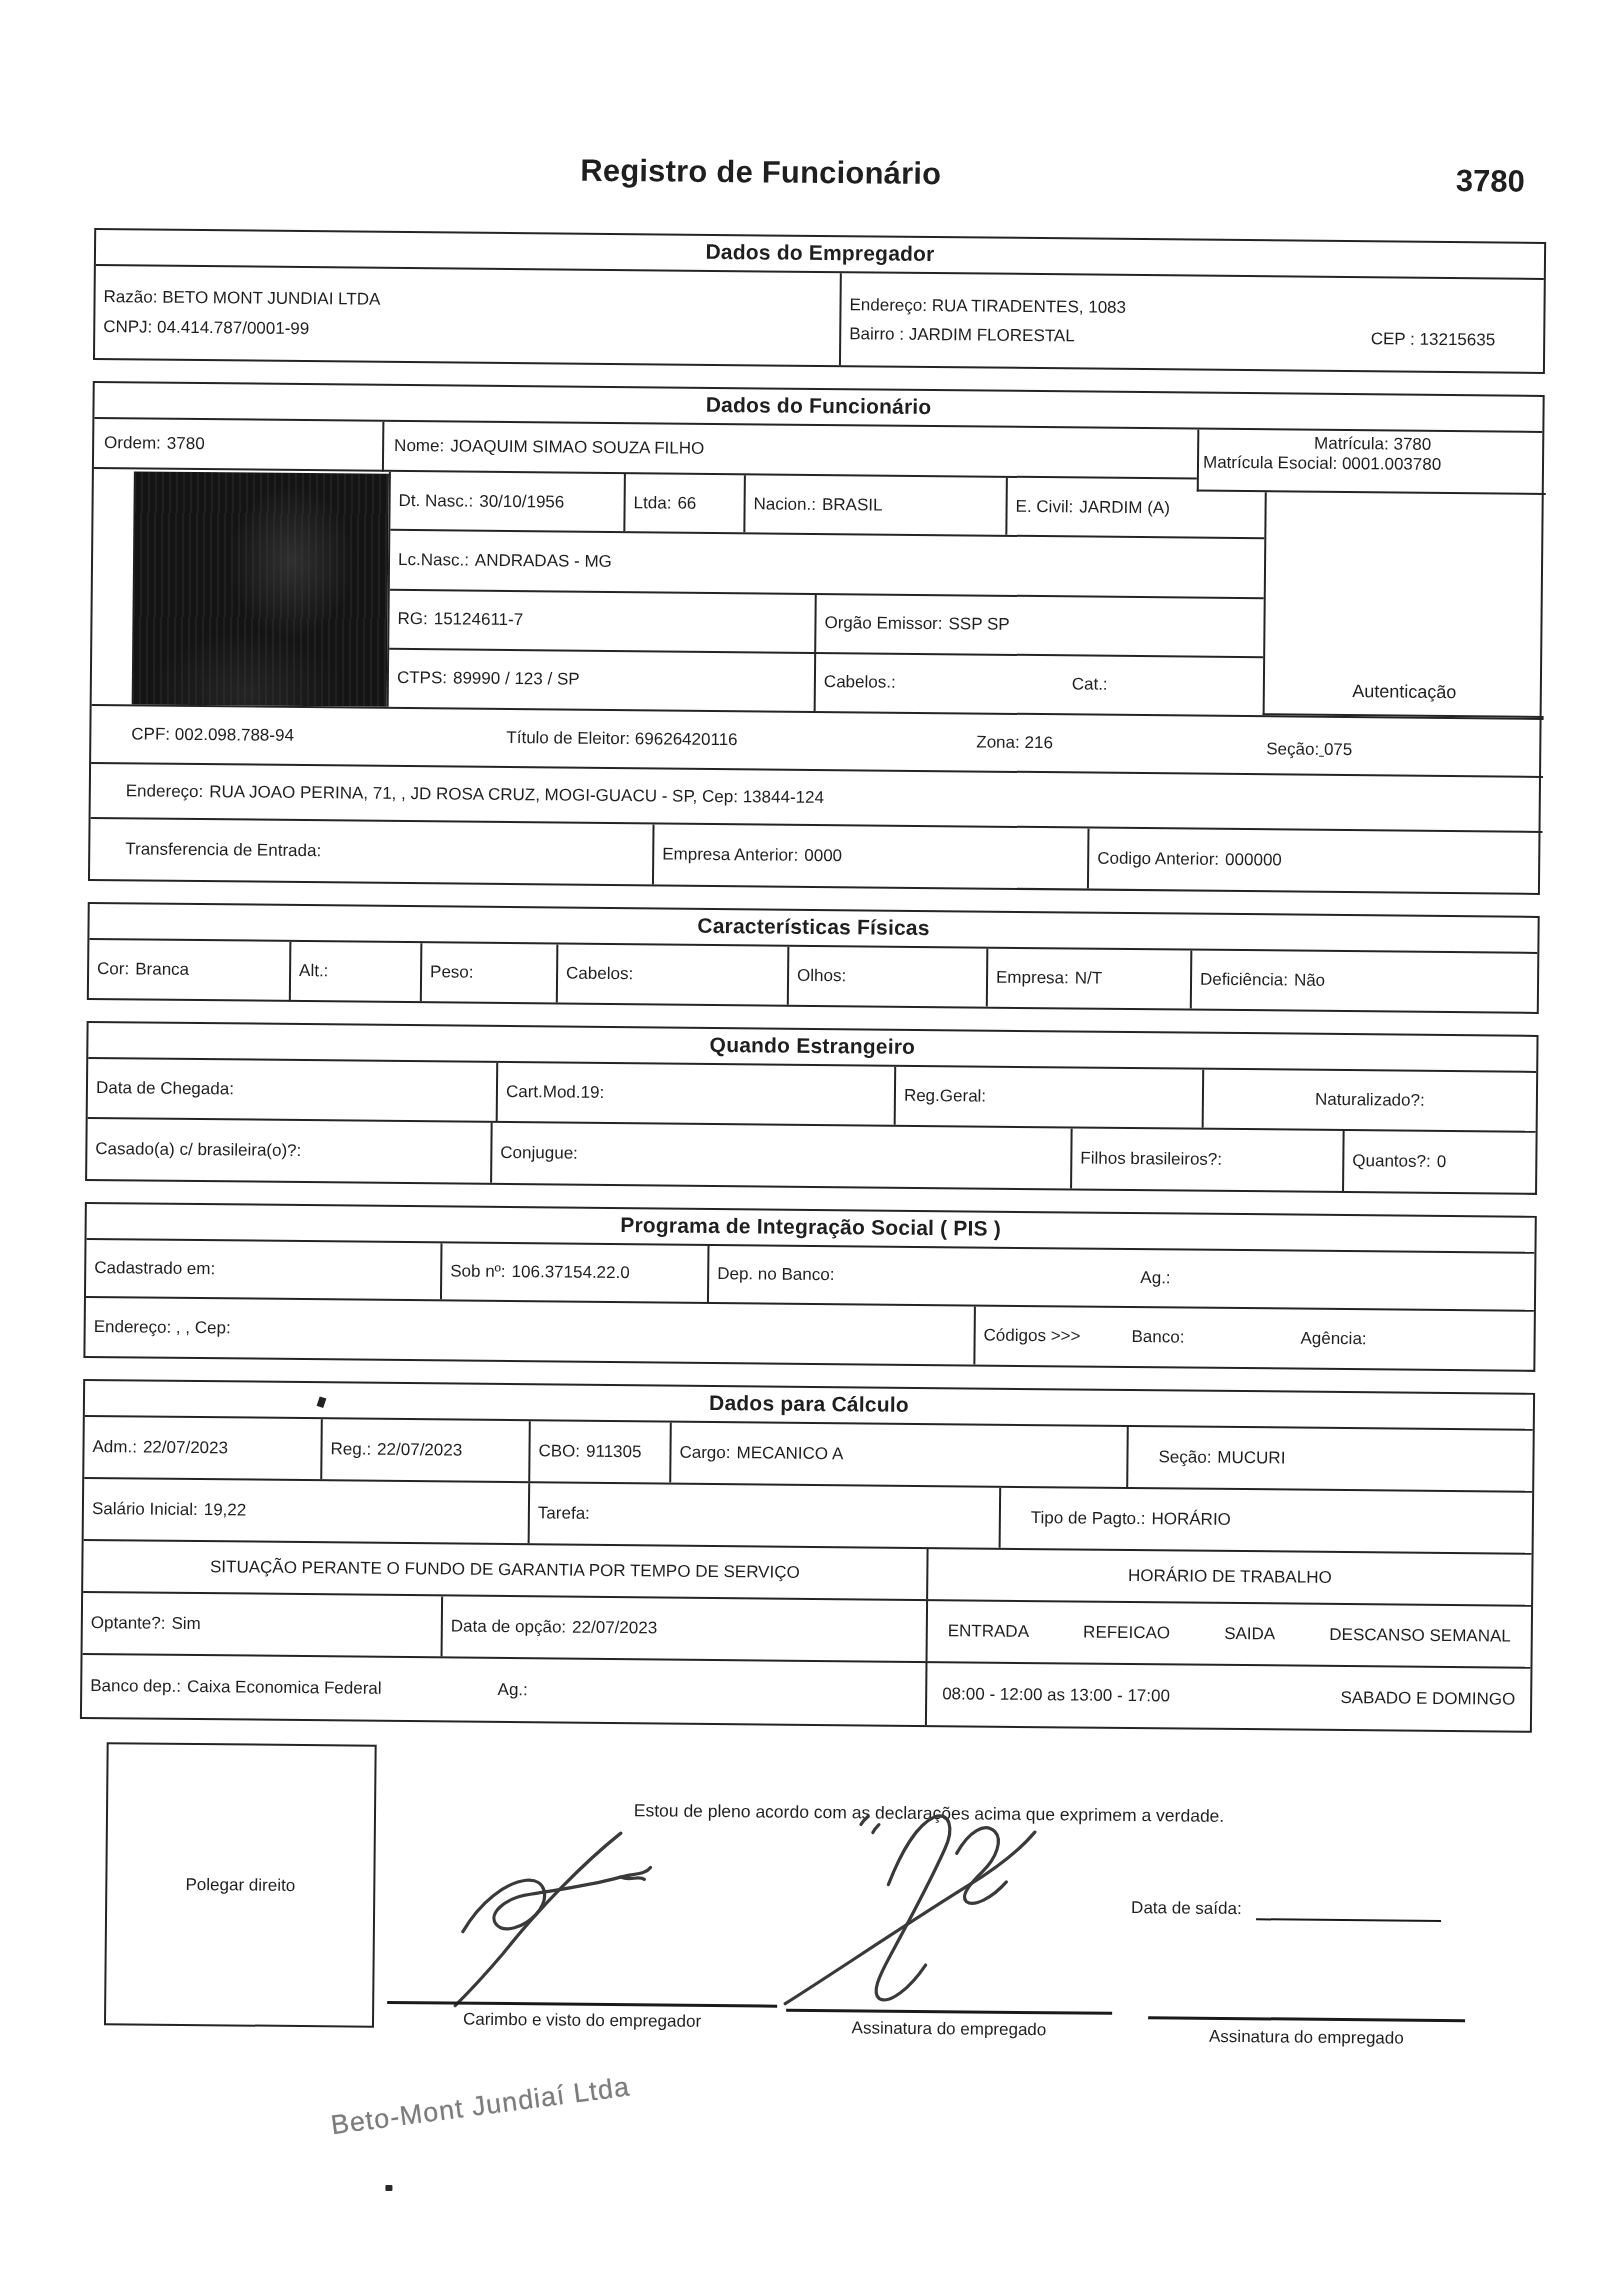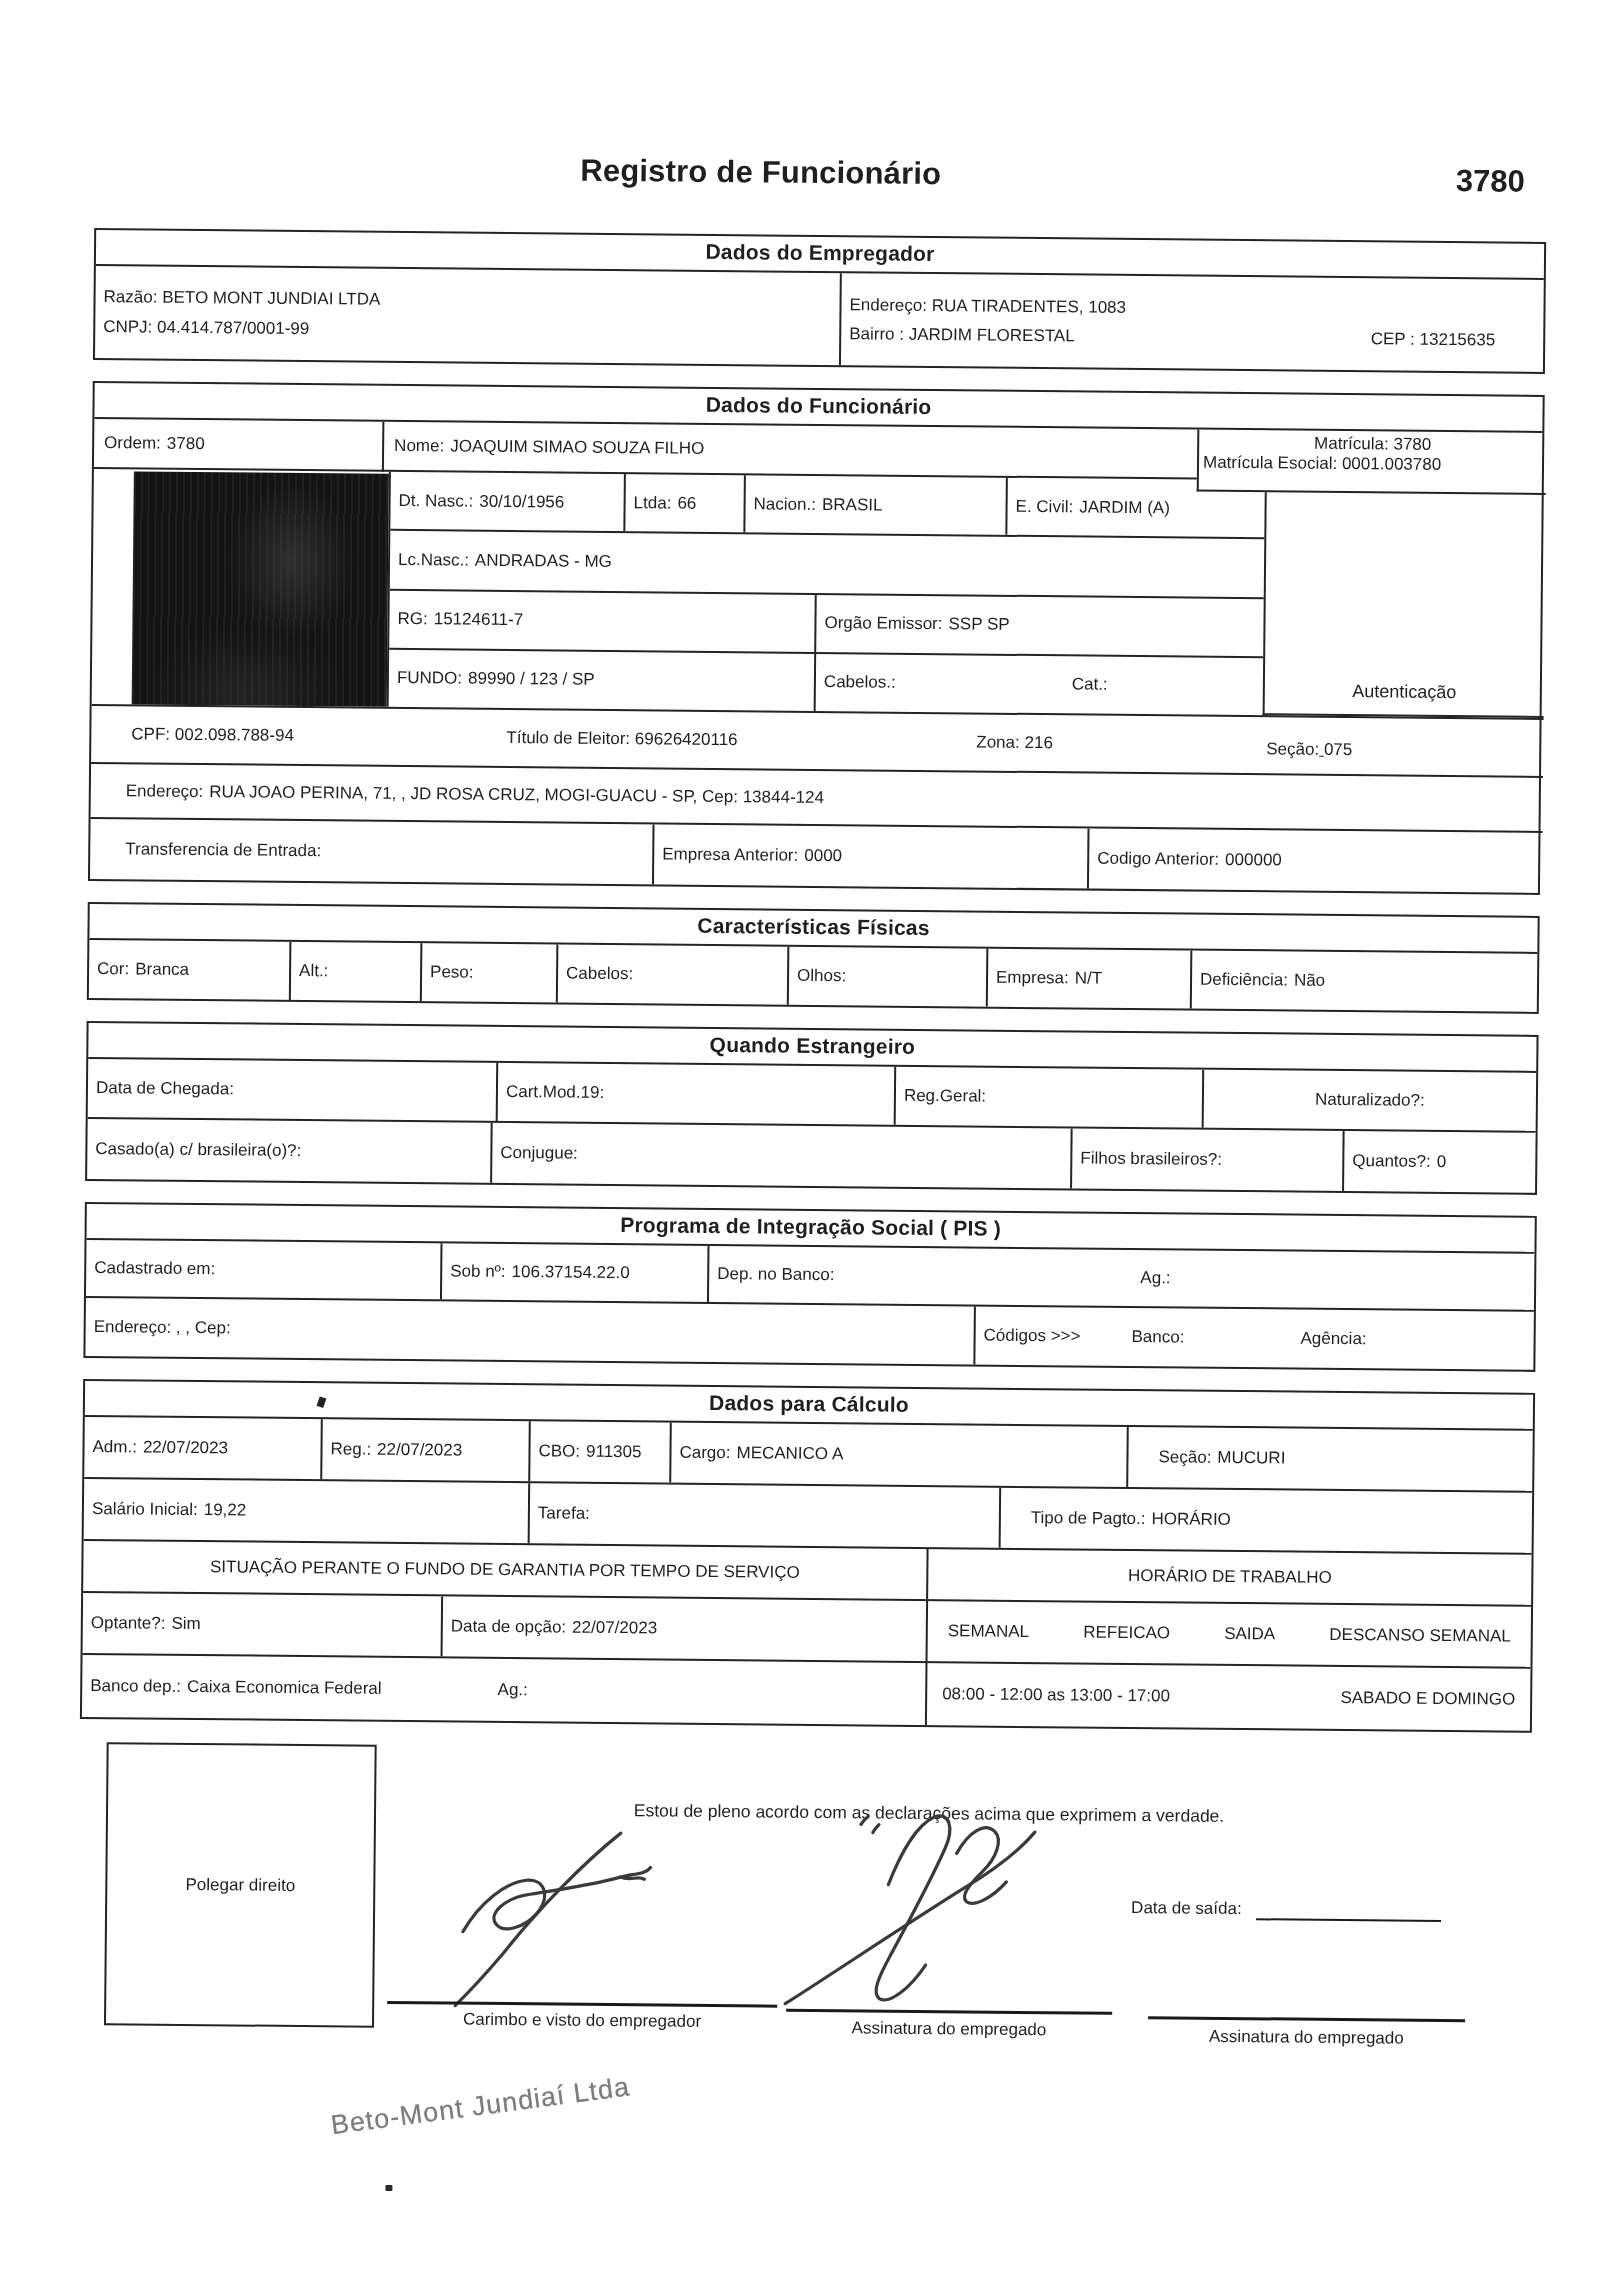--- a/index.html
+++ b/index.html
@@ -155,21 +155,21 @@
               <span class="lab">RG:</span>
               <span class="val">15124611-7</span>
             </div>
             <div class="c" style="flex:1;">
               <span class="lab">Orgão Emissor:</span>
               <span class="val">SSP SP</span>
             </div>
           </div>
           <div class="row" style="flex:1;">
             <div class="c br" style="width:427px;">
-              <span class="lab">FUNDO:</span>
+              <span class="lab">CTPS:</span>
               <span class="val">89990 / 123 / SP</span>
             </div>
             <div class="c" style="flex:1;">
               <span class="lab">Cabelos.:</span>
               <span class="lab" style="margin-left:170px;">Cat.:</span>
             </div>
           </div>
         </div>
 
         <div class="fc auth bb" style="left:1171px;top:62px;width:281px;height:223px;border-left:2px solid #242424;">
@@ -357,21 +357,21 @@
       <div class="row bb" style="height:62px;">
         <div class="c br" style="width:360px;">
           <span class="lab">Optante?:</span>
           <span class="val">Sim</span>
         </div>
         <div class="c br" style="width:485px;">
           <span class="lab">Data de opção:</span>
           <span class="val">22/07/2023</span>
         </div>
         <div class="c" style="flex:1;justify-content:space-between;padding:0 20px;">
-          <span>SEMANAL</span>
+          <span>ENTRADA</span>
           <span>REFEICAO</span>
           <span>SAIDA</span>
           <span>DESCANSO SEMANAL</span>
         </div>
       </div>
       <div class="row" style="height:62px;">
         <div class="c br" style="width:845px;">
           <span class="lab">Banco dep.:</span>
           <span class="val">Caixa Economica Federal</span>
           <span class="lab" style="margin-left:110px;">Ag.:</span>

